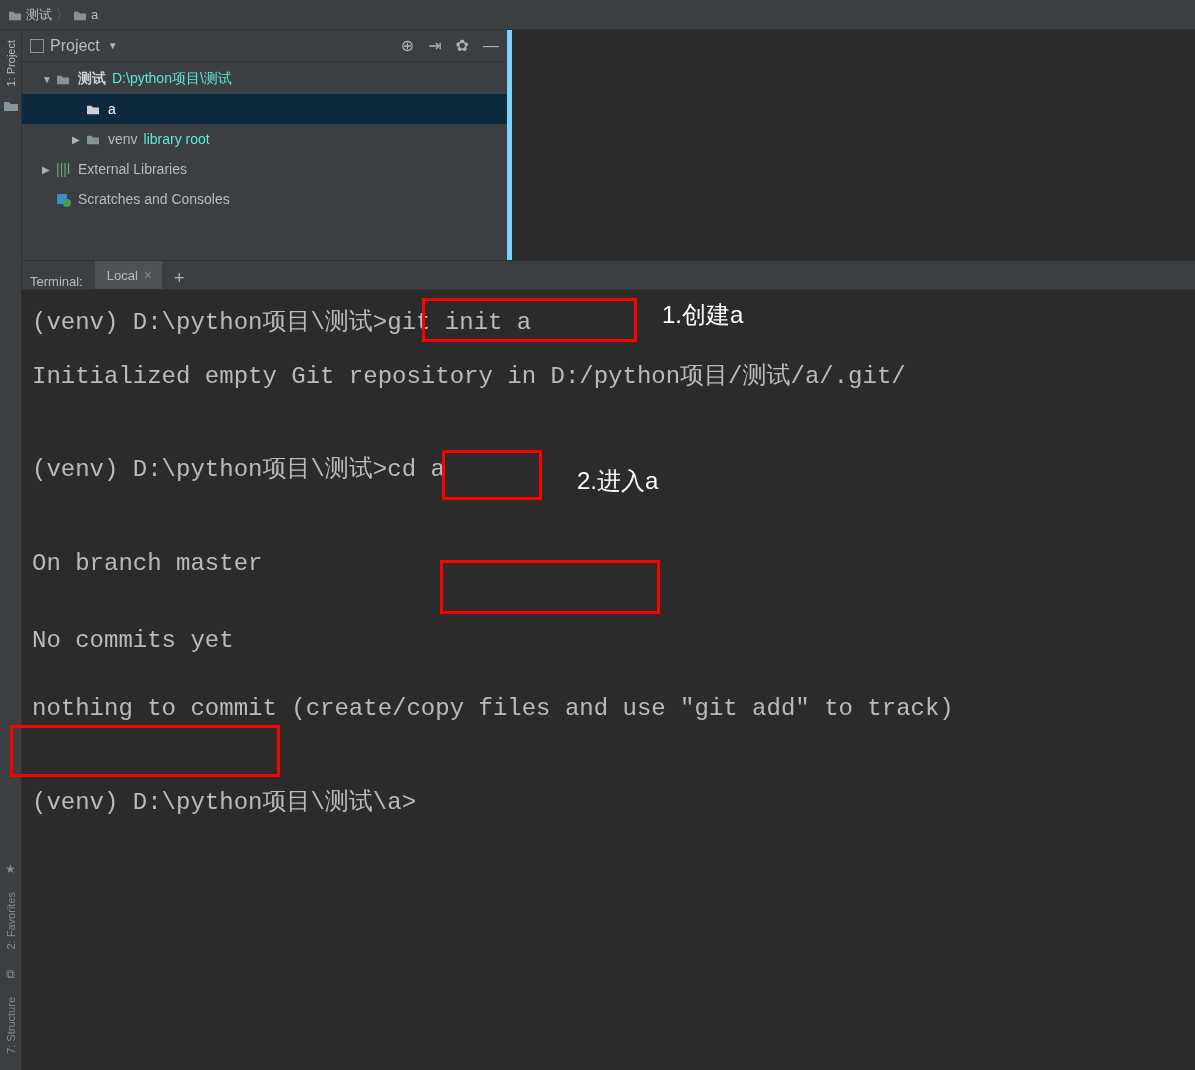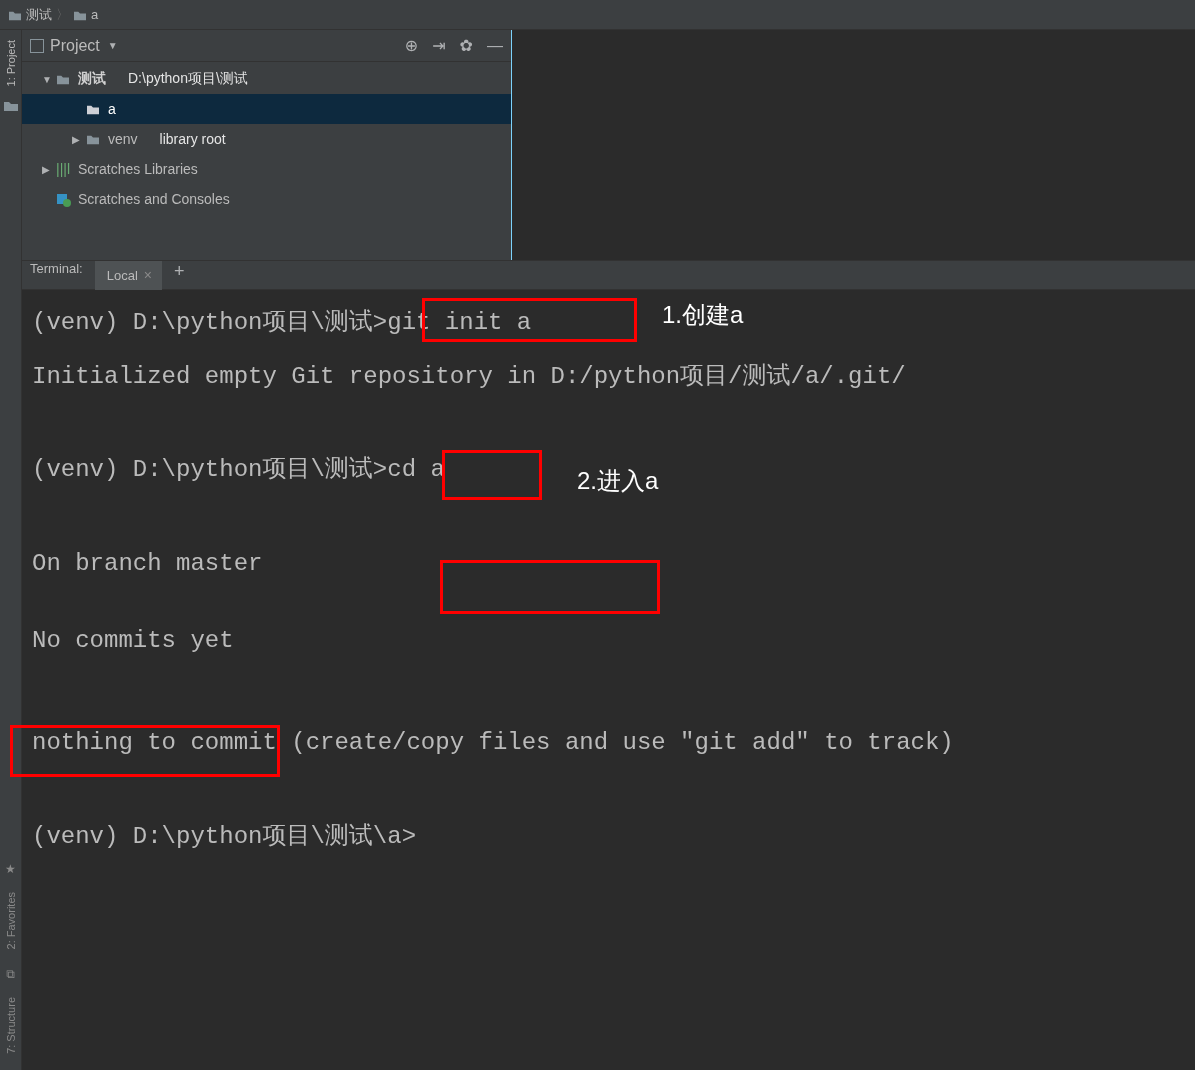--- a/index.html
+++ b/index.html
@@ -12,48 +12,48 @@
 
 
 .upper { display: flex; height: 230px; }
 
 
 .left-strip { width: 22px; background: #3c3f41; border-right: 1px solid #323232; display: flex; flex-direction: column; align-items: center; padding-top: 4px; }
 .left-strip .vtab { writing-mode: vertical-rl; transform: rotate(180deg); font-size: 11px; color: #bbbbbb; padding: 6px 2px; cursor: pointer; }
 .left-strip .vico { width: 16px; height: 16px; margin-top: 4px; color: #87939a; }
 
 
-.project-panel { width: 490px; background: #3c3f41; border-right: 1px solid #7dd3fc; display: flex; flex-direction: column; }
+.project-panel { width: 490px; background: #3c3f41; border-right: 5px solid #7dd3fc; display: flex; flex-direction: column; }
 .project-header { height: 32px; display: flex; align-items: center; justify-content: space-between; padding: 0 8px; border-bottom: 1px solid #323232; }
 .project-header-left { display: flex; align-items: center; gap: 6px; }
 .project-header-left .sq { width: 14px; height: 14px; border: 1px solid #87939a; display: inline-block; }
 .project-header-right { display: flex; align-items: center; gap: 14px; color: #afb1b3; }
 .project-header-right span { cursor: pointer; font-size: 16px; }
 
 .tree { flex: 1; font-size: 14px; padding-top: 2px; }
 .tree-row { display: flex; align-items: center; height: 30px; padding-left: 8px; cursor: pointer; }
 .tree-row .arrow { width: 14px; color: #afb1b3; font-size: 10px; }
 .tree-row .ico { width: 18px; margin-right: 4px; color: #87939a; }
 .tree-row.selected { background: #0d293e; color: #ffffff; }
-.tree-row .dim { color: #e5e5e5; margin-left: 22px; }
+.tree-row .dim { color: #5eead4; margin-left: 6px; }
 .tree-row.l1 { padding-left: 20px; }
 .tree-row.l2 { padding-left: 50px; }
 
 
 .editor-dark { flex: 1; background: #2b2b2b; }
 
 
 .bl-strip { position: absolute; left: 0; top: 260px; bottom: 0; width: 22px; background: #3c3f41; border-right: 1px solid #323232; display: flex; flex-direction: column; justify-content: flex-end; align-items: center; padding-bottom: 10px; }
 .bl-strip .vtab2 { writing-mode: vertical-rl; transform: rotate(180deg); font-size: 11px; color: #8a8a8a; padding: 6px 2px; margin-top: 10px; cursor: pointer; }
 .bl-strip .vico2 { font-size: 12px; color: #8a8a8a; margin-top: 4px; }
 
 
-.terminal-tabs { position: absolute; left: 22px; right: 0; top: 260px; height: 30px; background: #3c3f41; border-top: 1px solid #323232; border-bottom: 1px solid #323232; display: flex; align-items: flex-start; padding: 0 8px; font-size: 13px; }
+.terminal-tabs { position: absolute; left: 22px; right: 0; top: 260px; height: 30px; background: #3c3f41; border-top: 1px solid #323232; border-bottom: 1px solid #323232; display: flex; align-items: flex-end; padding: 0 8px; font-size: 13px; }
 .terminal-tabs .label { color: #bbbbbb; margin-right: 12px; }
-.terminal-tabs .tab { background: #4e5254; padding: 6px 10px 21px 12px; color: #bbbbbb; display: flex; align-items: center; gap: 6px; cursor: pointer;}
+.terminal-tabs .tab { background: #4e5254; padding: 6px 10px 6px 12px; color: #bbbbbb; display: flex; align-items: center; gap: 6px; cursor: pointer;}
 .terminal-tabs .tab .x { color: #8a8a8a; font-size: 14px; }
 .terminal-tabs .plus { margin-left: 12px; color: #afb1b3; font-size: 18px; cursor: pointer; }
 
 
 .terminal-body { position: absolute; left: 22px; right: 0; top: 290px; bottom: 0; background: #2b2b2b; padding: 16px 2px 10px 10px; font-family: "Consolas", "Courier New", monospace; font-size: 24px; line-height: 1.4; color: #bbbbbb; }
 .terminal-body .line { white-space: pre; position: relative; margin-bottom: 20px; }
 
 .redbox { border: 3px solid #ff0000; position: absolute; pointer-events: none; }
 .anno { position: absolute; color: #ffffff; font-family: "Microsoft YaHei", sans-serif; font-size: 24px; }
 
@@ -126,21 +126,21 @@
         <span class="arrow">▶</span>
         <span class="ico"><svg class="folder-svg" viewBox="0 0 16 14">
               <path fill="#87939a" d="M1 2h5l2 2h7v8H1z"></path>
             </svg></span>
         <span>venv</span>
         <span class="dim">library root</span>
       </div>
       <div class="tree-row l1">
         <span class="arrow">▶</span>
         <span class="ico" style="color:#6aab73">|||l</span>
-        <span>Scratches Libraries</span>
+        <span>External Libraries</span>
       </div>
       <div class="tree-row l1">
         <span class="arrow"></span>
         <span class="ico">
           <svg width="16" height="14" viewBox="0 0 16 14">
               <rect x="1" y="1" width="10" height="10" fill="#3592c4"></rect>
               <circle cx="11" cy="10" r="4" fill="#499c54"></circle>
             </svg>
         </span>
         <span>Scratches and Consoles</span>
@@ -165,21 +165,21 @@
     <span class="x">×</span>
   </div>
   <span class="plus">+</span>
 </div>
 
 <div class="terminal-body">
   <div class="line"><span>(venv) D:\python项目\测试&gt;</span><span>git init a</span></div>
   <div class="line" style="margin-bottom:60px"><span>Initialized empty Git repository in D:/python项目/测试/a/.git/</span></div>
   <div class="line" style="margin-bottom:60px"><span>(venv) D:\python项目\测试&gt;</span><span>cd a</span></div>
   <div class="line" style="margin-bottom:44px"><span>On branch master</span></div>
-  <div class="line" style="margin-bottom:68px"><span>No commits yet</span></div>
+  <div class="line" style="margin-bottom:34px"><span>No commits yet</span></div>
   <div class="line" style="margin-bottom:60px"><span>nothing to commit (create/copy files and use "git add" to track)</span></div>
   <div class="line"><span>(venv) D:\python项目\测试\a&gt;</span></div>
 
   <div class="redbox" style="left:400px; top:8px; width:215px; height:44px;"></div>
   <div class="redbox" style="left:420px; top:160px; width:100px; height:50px;"></div>
   <div class="redbox" style="left:418px; top:270px; width:220px; height:54px;"></div>
   <div class="redbox" style="left:-12px; top:435px; width:270px; height:52px;"></div>
 
   <div class="anno" style="left:640px; top:8px;">1.创建a</div>
   <div class="anno" style="left:555px; top:174px;">2.进入a</div>

